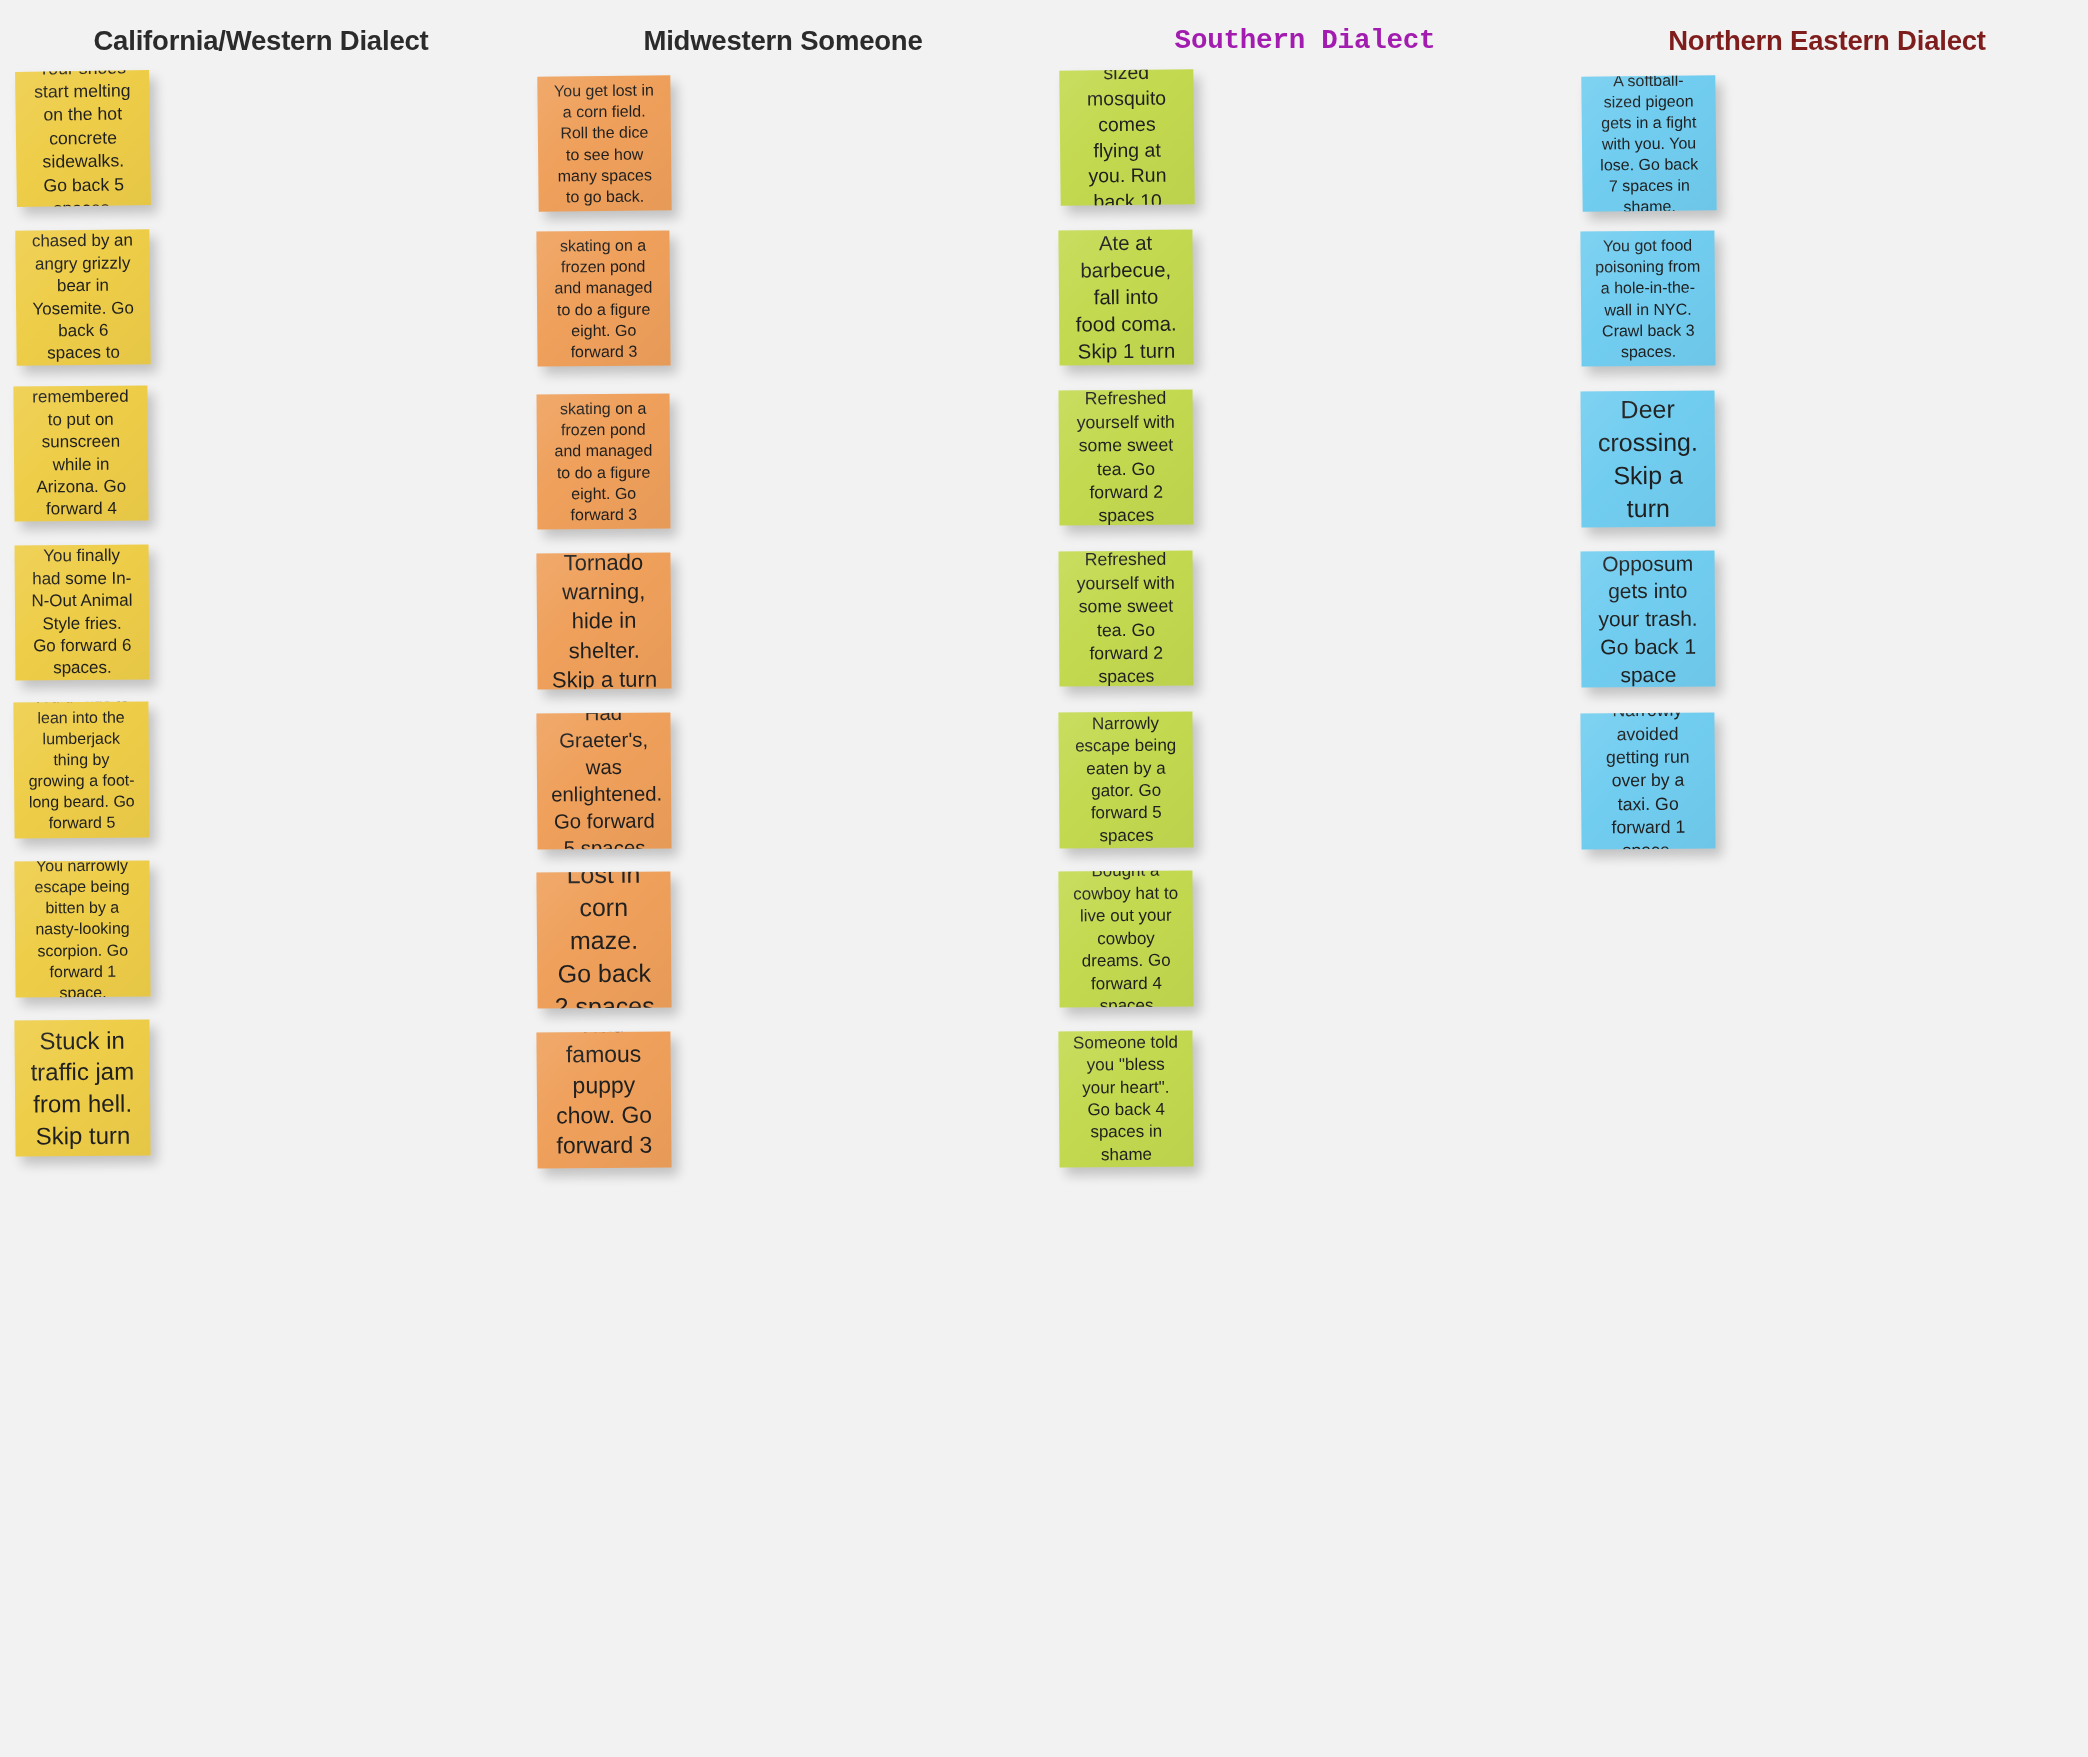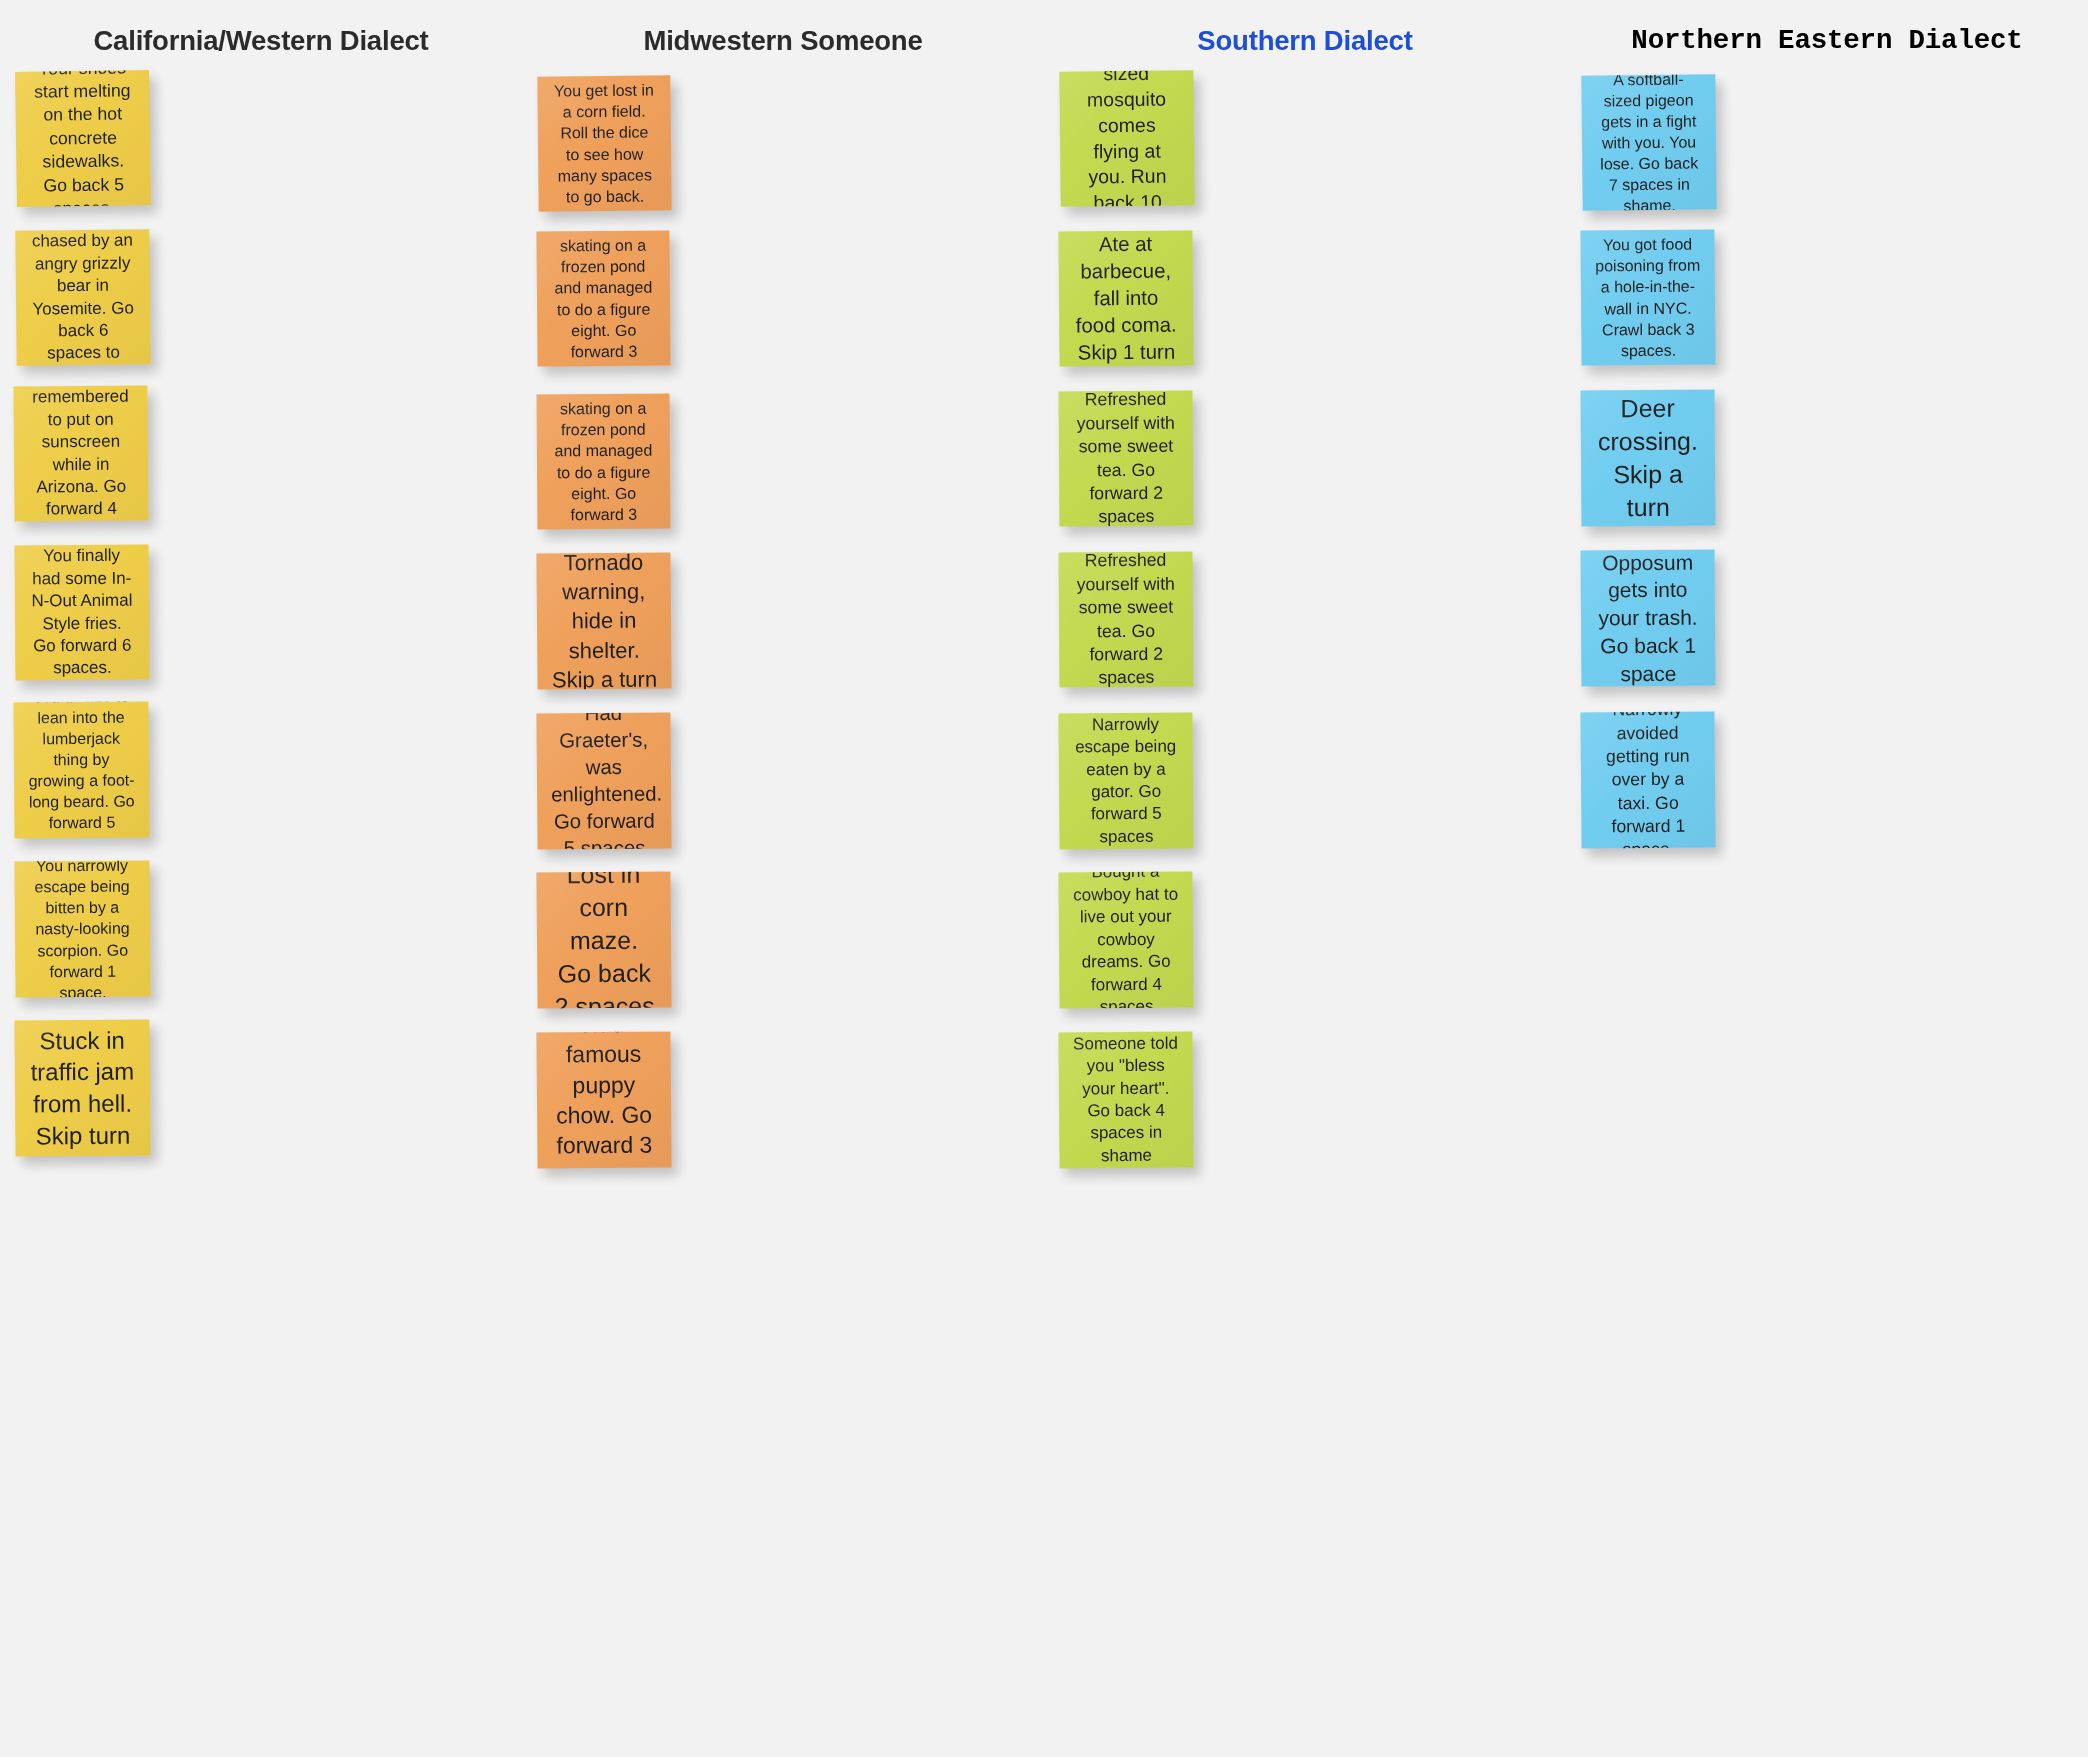--- a/index.html
+++ b/index.html
@@ -132,21 +132,21 @@
         </div>
         <div class="note" style="left: 15px; top: 803px; width: 134px; height: 136px; background: rgb(239, 160, 91); font-size: 25px; transform: rotate(-0.5deg);">
           <span>Lost in corn maze. Go back 2 spaces</span>
         </div>
         <div class="note" style="left: 15px; top: 963px; width: 134px; height: 136px; background: rgb(239, 160, 91); font-size: 23px; transform: rotate(-0.5deg);">
           <span>Had famous puppy chow. Go forward 3 space</span>
         </div>
       </div>
     </div>
     <div class="column">
-      <div class="column-title" style="color: #1d4ed8;">Southern Dialect</div>
+      <div class="column-title" style="color: #a21caf; font-family: Liberation Mono, monospace;">Southern Dialect</div>
       <div class="notes-wrap">
         <div class="note" style="left: 16px; top: 1.8px; width: 134px; height: 135px; background: rgb(195, 217, 79); font-size: 19.5px; transform: rotate(-0.6deg);">
           <span>A man-sized mosquito comes flying at you. Run back 10 spaces.</span>
         </div>
         <div class="note" style="left: 15px; top: 162px; width: 134px; height: 135px; background: rgb(195, 217, 79); font-size: 20.4px; transform: rotate(-0.5deg);">
           <span>Ate at barbecue, fall into food coma. Skip 1 turn</span>
         </div>
         <div class="note" style="left: 15px; top: 322px; width: 134px; height: 135px; background: rgb(195, 217, 79); font-size: 17.7px; transform: rotate(-0.4deg);">
           <span>Refreshed yourself with some sweet tea. Go forward 2 spaces</span>
         </div>
@@ -158,21 +158,21 @@
         </div>
         <div class="note" style="left: 15px; top: 803px; width: 134px; height: 136px; background: rgb(195, 217, 79); font-size: 17px; transform: rotate(-0.5deg);">
           <span>Bought a cowboy hat to live out your cowboy dreams. Go forward 4 spaces</span>
         </div>
         <div class="note" style="left: 15px; top: 963px; width: 134px; height: 136px; background: rgb(195, 217, 79); font-size: 17px; transform: rotate(-0.5deg);">
           <span>Someone told you "bless your heart". Go back 4 spaces in shame</span>
         </div>
       </div>
     </div>
     <div class="column">
-      <div class="column-title" style="color: #000000; font-family: Liberation Mono, monospace;">Northern Eastern Dialect</div>
+      <div class="column-title" style="color: #7f1d1d;">Northern Eastern Dialect</div>
       <div class="notes-wrap">
         <div class="note" style="left: 16px; top: 7px; width: 134px; height: 135px; background: rgb(113, 205, 240); font-size: 16px; transform: rotate(-0.6deg);">
           <span>A softball-sized pigeon gets in a fight with you. You lose. Go back 7 spaces in shame.</span>
         </div>
         <div class="note" style="left: 15px; top: 162px; width: 134px; height: 135px; background: rgb(113, 205, 240); font-size: 16px; transform: rotate(-0.5deg);">
           <span>You got food poisoning from a hole-in-the-wall in NYC. Crawl back 3 spaces.</span>
         </div>
         <div class="note" style="left: 15px; top: 322px; width: 134px; height: 136px; background: rgb(113, 205, 240); font-size: 25px; transform: rotate(-0.4deg);">
           <span>Deer crossing. Skip a turn</span>
         </div>

